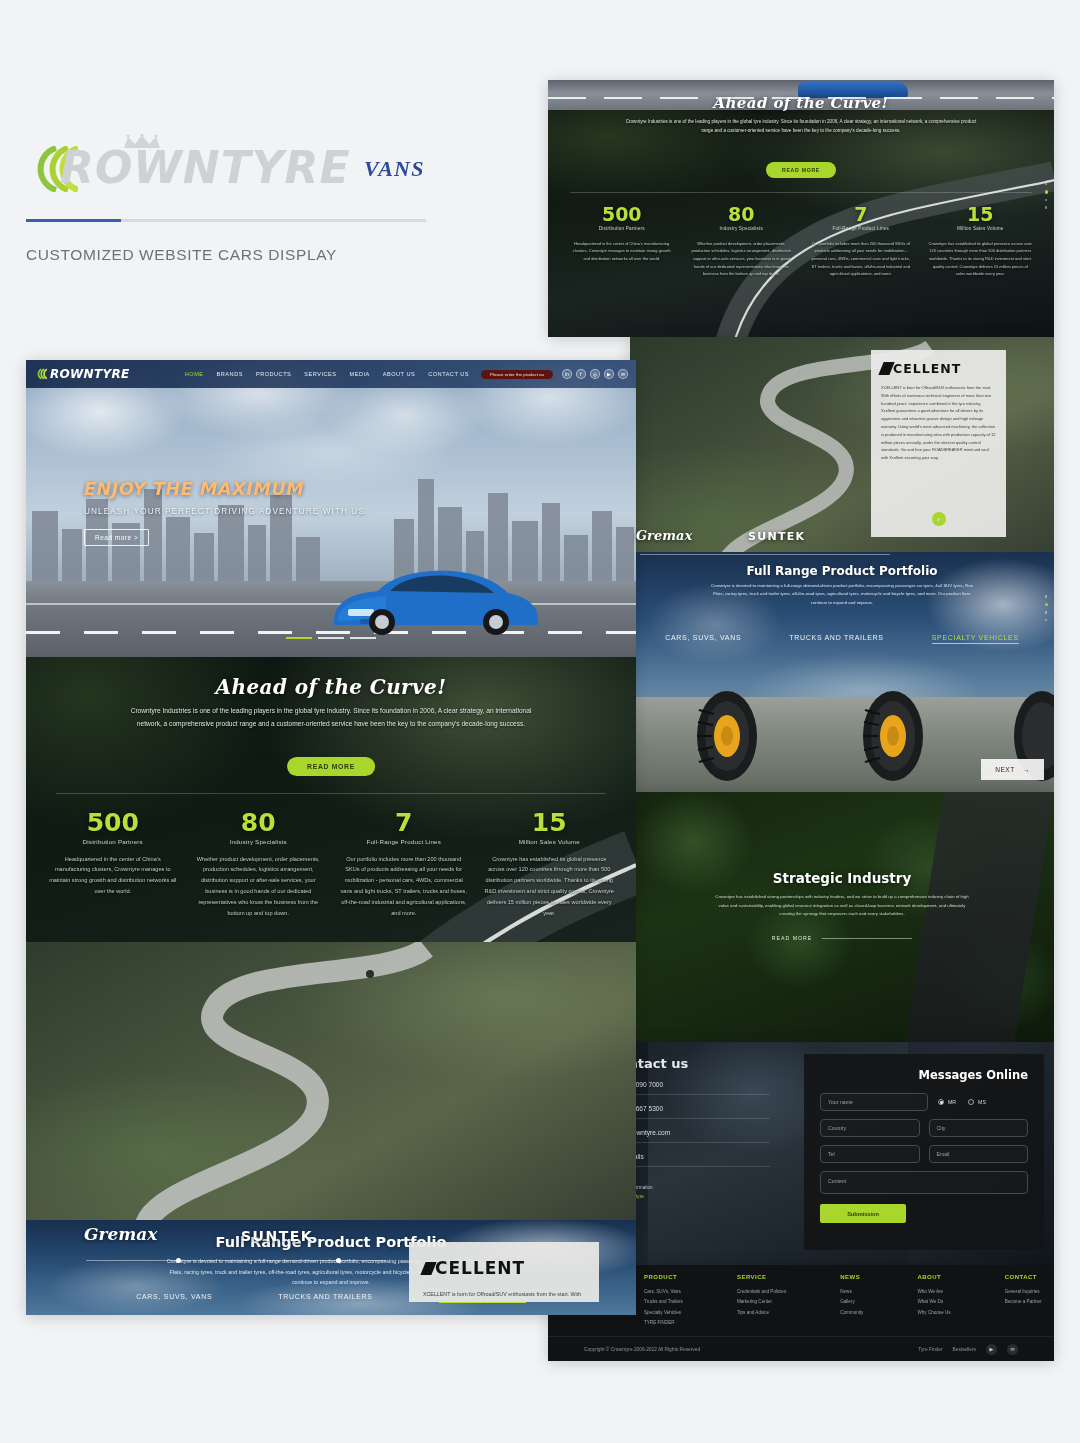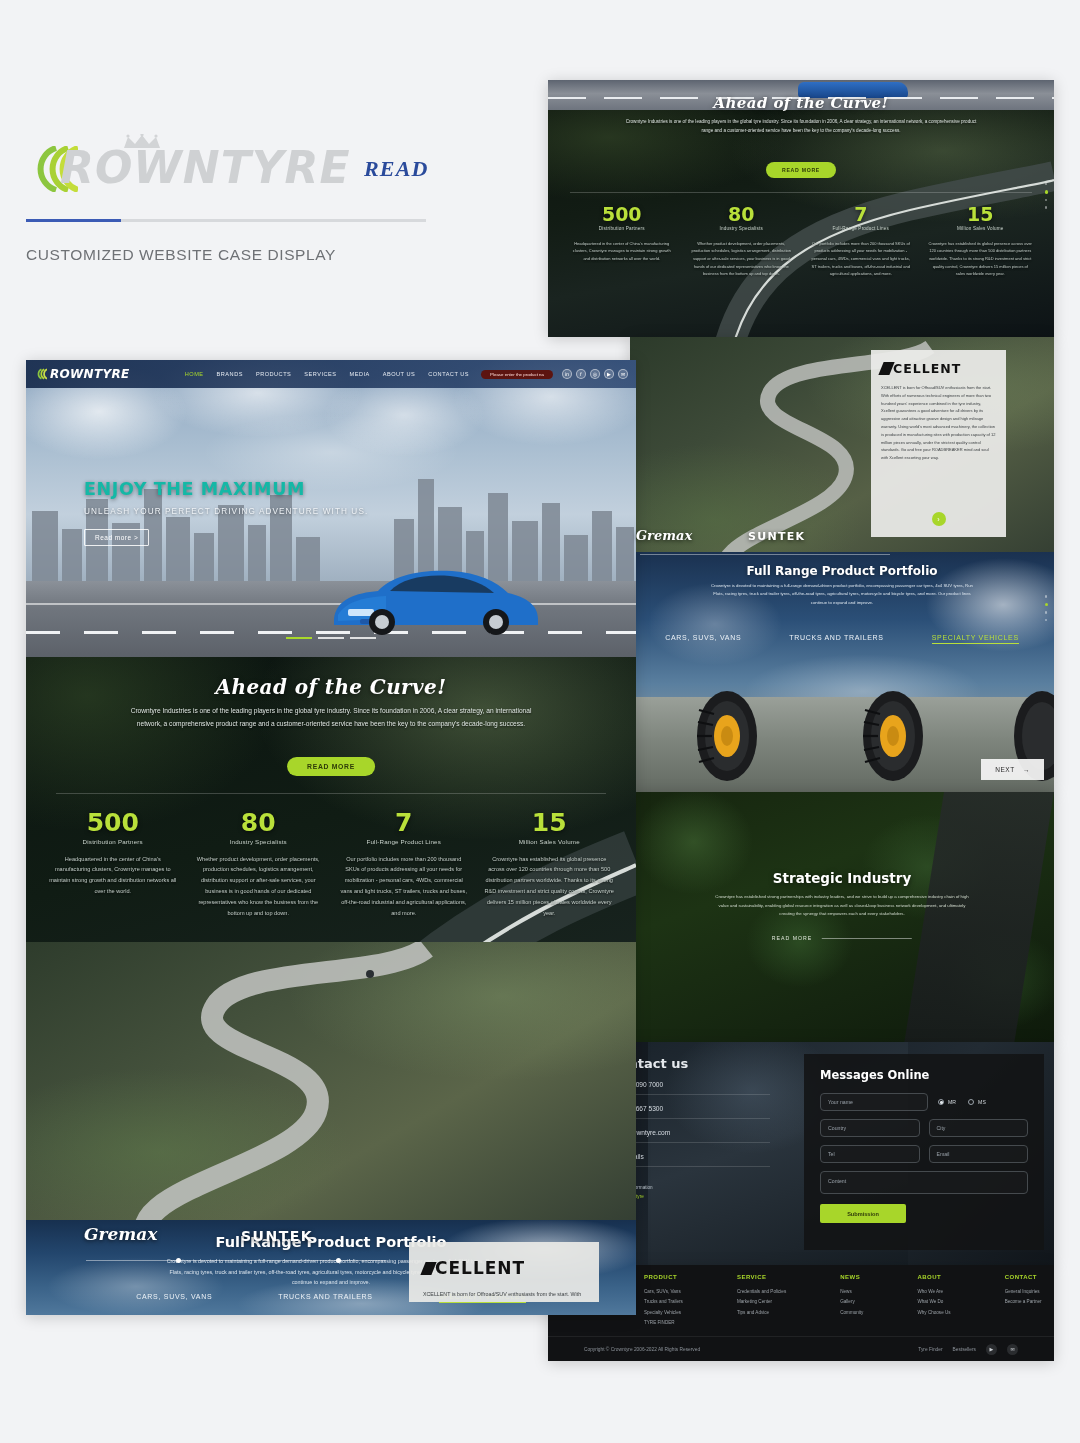--- a/index.html
+++ b/index.html
@@ -128,22 +128,23 @@
     content:""; position:absolute; left:0; top:50px; width:100%; height:2.5px;
     background: repeating-linear-gradient(90deg,#f0f2f4 0 34px, transparent 34px 58px);
   }
   .hero-car {
     position: absolute; left: 300px; bottom: 22px; width: 220px; height: 86px;
   }
   .hero-text { position: absolute; left: 58px; top: 118px; z-index: 3; }
   .hero-h1 {
     font-family: "DejaVu Sans", sans-serif;
     font-size: 17.5px; font-weight: 700; line-height: 1.26;
-    color: #14b8a6; letter-spacing: 0.6px; text-transform: uppercase;
+    color: #fdba74; letter-spacing: 0.6px; text-transform: uppercase;
     text-shadow: 0 1px 4px rgba(0,0,0,0.45);
+    font-style: italic;
   }
   .hero-sub {
     margin-top: 7px; font-size: 8.2px; letter-spacing: 1.1px; color: #eef2f6;
     text-transform: uppercase; text-shadow: 0 1px 3px rgba(0,0,0,0.5);
   }
   .hero-btn {
     margin-top: 13px; display: inline-block; padding: 4px 10px;
     border: 1px solid rgba(255,255,255,0.85); color: #fff; font-size: 6.5px;
     letter-spacing: 0.5px; border-radius: 1px; cursor: pointer;
   }
@@ -366,21 +367,21 @@
   .ct-row {
     margin-top: 10px; font-size: 6.6px; color: #d8dee4;
     padding-bottom: 6px; border-bottom: 1px solid rgba(255,255,255,0.14);
   }
   .ct-note { margin-top: 16px; font-size: 4.6px; color: #b9c2ca; line-height: 2.0; }
   .ct-note .gr { color: #a8d62a; }
   .msg {
     position: absolute; right: 10px; top: 12px; width: 240px; height: 196px;
     background: rgba(18,19,20,0.88); padding: 14px 16px;
   }
-  .msg-title { font-family:"DejaVu Sans",sans-serif; font-size: 11.5px; font-weight: 700; color: #fff; }
+  .msg-title { font-family:"DejaVu Sans",sans-serif; font-size: 11.5px; font-weight: 700; color: #fff; text-align: right; }
   .fld {
     border: 1px solid #454a4e; border-radius: 4px; background: rgba(255,255,255,0.02);
     height: 18px; display: flex; align-items: center; padding: 0 7px;
     font-size: 5.2px; color: #9aa2aa;
   }
   .fld.tall { height: 23px; align-items: flex-start; padding-top: 6px; }
   .msg-r1 { display: flex; align-items: center; gap: 10px; margin-top: 11px; }
   .msg-r1 .fld { width: 108px; }
   .radios { display: flex; gap: 12px; }
   .radio { display: flex; align-items: center; gap: 4px; font-size: 5.2px; color: #cfd5da; }
@@ -439,26 +440,26 @@
           <path d="M52 2 A22 22 0 0 0 52 44" fill="none" stroke="#c4dd3a" stroke-width="6"></path>
         </svg>
         <svg class="crown" viewBox="0 0 40 16">
           <path d="M2 14 L6 3 L13 10 L20 1 L27 10 L34 3 L38 14 Z" fill="#d2d4d6"></path>
           <circle cx="6" cy="2" r="1.6" fill="#d2d4d6"></circle>
             <circle cx="20" cy="0.8" r="1.6" fill="#d2d4d6"></circle>
           <circle cx="34" cy="2" r="1.6" fill="#d2d4d6"></circle>
         </svg>
         <div class="logo-word">ROWNTYRE</div>
       </div>
-      <div class="cohen">READ</div>
+      <div class="cohen">VANS</div>
     </div>
     <div class="rule-wrap">
       <div class="rule-fill"></div>
     </div>
-    <div class="subtitle">CUSTOMIZED WEBSITE CASE DISPLAY</div>
+    <div class="subtitle">CUSTOMIZED WEBSITE CARS DISPLAY</div>
   </div>
 
   <div class="panel shadow" id="panel-top">
     <div class="strip-road">
       <div class="strip-car"></div>
     </div>
     <div class="curvebg"></div>
     <svg class="road-curve" viewBox="0 0 506 227" preserveAspectRatio="none">
       <path d="M180 240 C 200 160, 260 120, 360 96 C 430 80, 480 72, 506 66" fill="none" stroke="#424b4a" stroke-width="30" opacity="0.85"></path>
       <path d="M184 240 C 204 162, 262 124, 362 100 C 432 84, 482 76, 506 70" fill="none" stroke="#e8ece9" stroke-width="2.2" opacity="0.9"></path>

